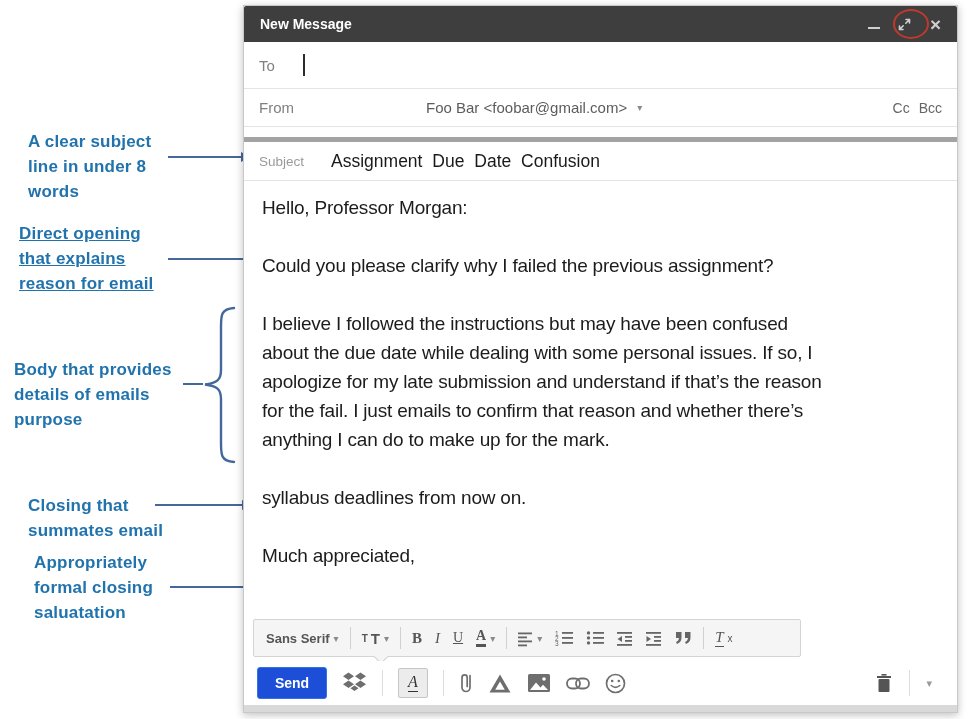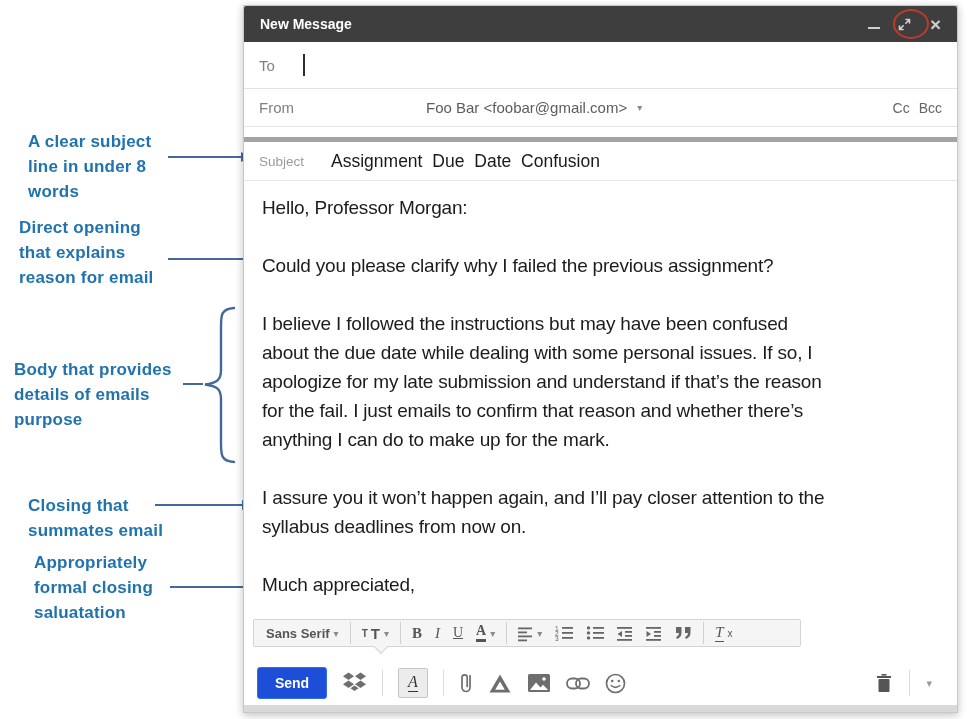--- a/index.html
+++ b/index.html
@@ -75,21 +75,21 @@
 
   
   .email-body {
     padding:12px 18px 0 18px; color:#1c1c1c; font-size:19px;
     letter-spacing:-0.2px; cursor:text;
   }
   .bline { min-height:29px; line-height:29px; white-space:nowrap; }
 
   
   .fmt-toolbar {
-    position:absolute; left:9px; top:613px; width:548px; height:28px;
+    position:absolute; left:9px; top:613px; width:548px; height:38px;
     background:#f5f5f5; border:1px solid #d4d4d4; border-radius:2px;
     display:flex; align-items:center; padding:0 10px; gap:9px;
   }
   .fmt-toolbar .notch {
     position:absolute; left:122px; bottom:-6px; width:10px; height:10px;
     background:#f5f5f5; border-right:1px solid #d4d4d4; border-bottom:1px solid #d4d4d4;
     transform:rotate(45deg);
   }
   .fmt-divider { width:1px; height:22px; background:#d0d0d0; }
   .fmt-btn {
@@ -134,21 +134,21 @@
   }
 </style>
 </head>
 <body>
 
 <div class="canvas">
 
   <div class="ann" style="left:28px; top:129px; width:148px;">A clear subject line in under 8 words</div>
   <div class="arrow" style="left:168px; top:156px; width:74px;"></div>
 
-  <div class="ann" style="left:19px; top:215px; width:155px;">Direct opening that explains reason for email</div>
+  <div class="ann" style="left:19px; top:221px; width:155px;text-decoration:underline;">Direct opening that explains reason for email</div>
   <div class="arrow" style="left:168px; top:258px; width:80px;"></div>
 
   <div class="ann" style="left:14px; top:357px; width:180px;">Body that provides details of emails purpose</div>
   <div class="connector" style="left:183px; top:383px; width:20px;"></div>
   <svg class="brace-svg" style="left:198px; top:306px;" width="44" height="158" viewBox="0 0 44 158">
     <path d="M36,2 C23,3 23,9 23,21 L23,64 C23,74 19,77 7,78.5 C19,80 23,83 23,93 L23,137 C23,149 23,155 36,156" fill="none" stroke="#44689b" stroke-width="2.4" stroke-linecap="round"></path>
   </svg>
 
   <div class="ann" style="left:28px; top:493px; width:152px;">Closing that summates email</div>
   <div class="arrow" style="left:155px; top:504px; width:88px;"></div>
@@ -198,21 +198,20 @@
         <div class="bline">Hello, Professor Morgan:</div>
         <div class="bline"></div>
         <div class="bline">Could you please clarify why I failed the previous assignment?</div>
         <div class="bline"></div>
         <div class="bline">I believe I followed the instructions but may have been confused</div>
         <div class="bline">about the due date while dealing with some personal issues. If so, I</div>
         <div class="bline">apologize for my late submission and understand if that’s the reason</div>
         <div class="bline">for the fail. I just emails to confirm that reason and whether there’s</div>
         <div class="bline">anything I can do to make up for the mark.</div>
         <div class="bline"></div>
-        <div class="bline">I assure you it won’t happen again, and I’ll pay closer attention to the</div>
         <div class="bline">syllabus deadlines from now on.</div>
         <div class="bline"></div>
         <div class="bline">Much appreciated,</div>
       </div>
 
     <div class="fmt-toolbar">
       <div class="notch"></div>
 
       <div class="fmt-btn">
         <span class="font-label">Sans Serif</span>

